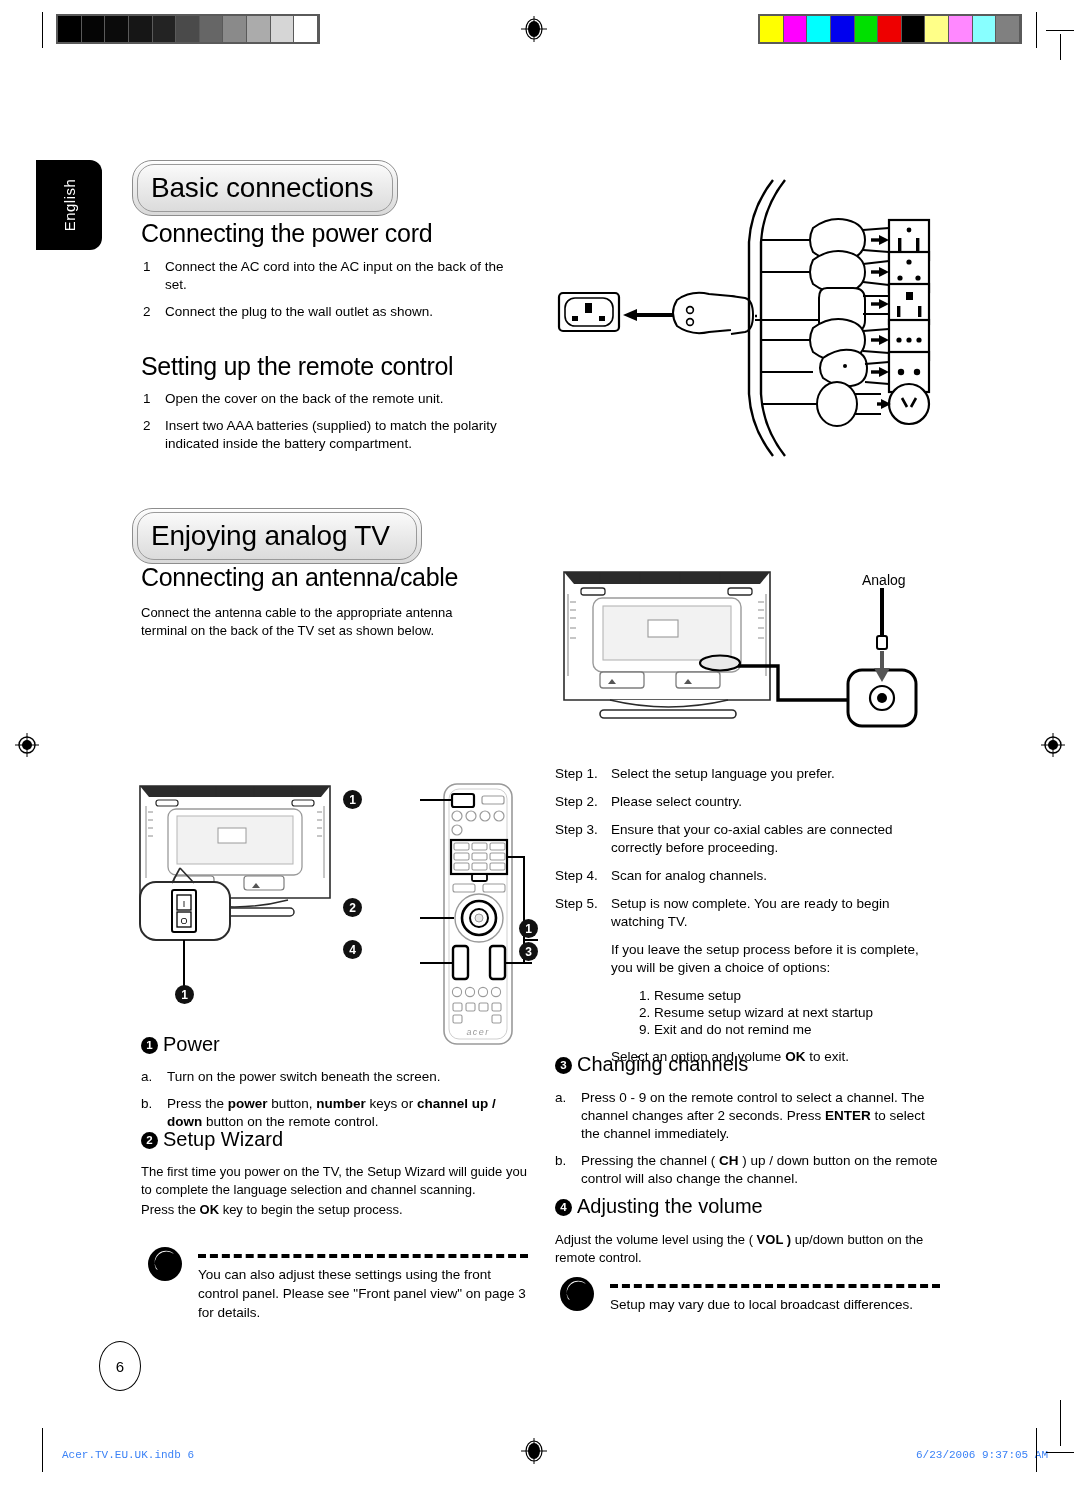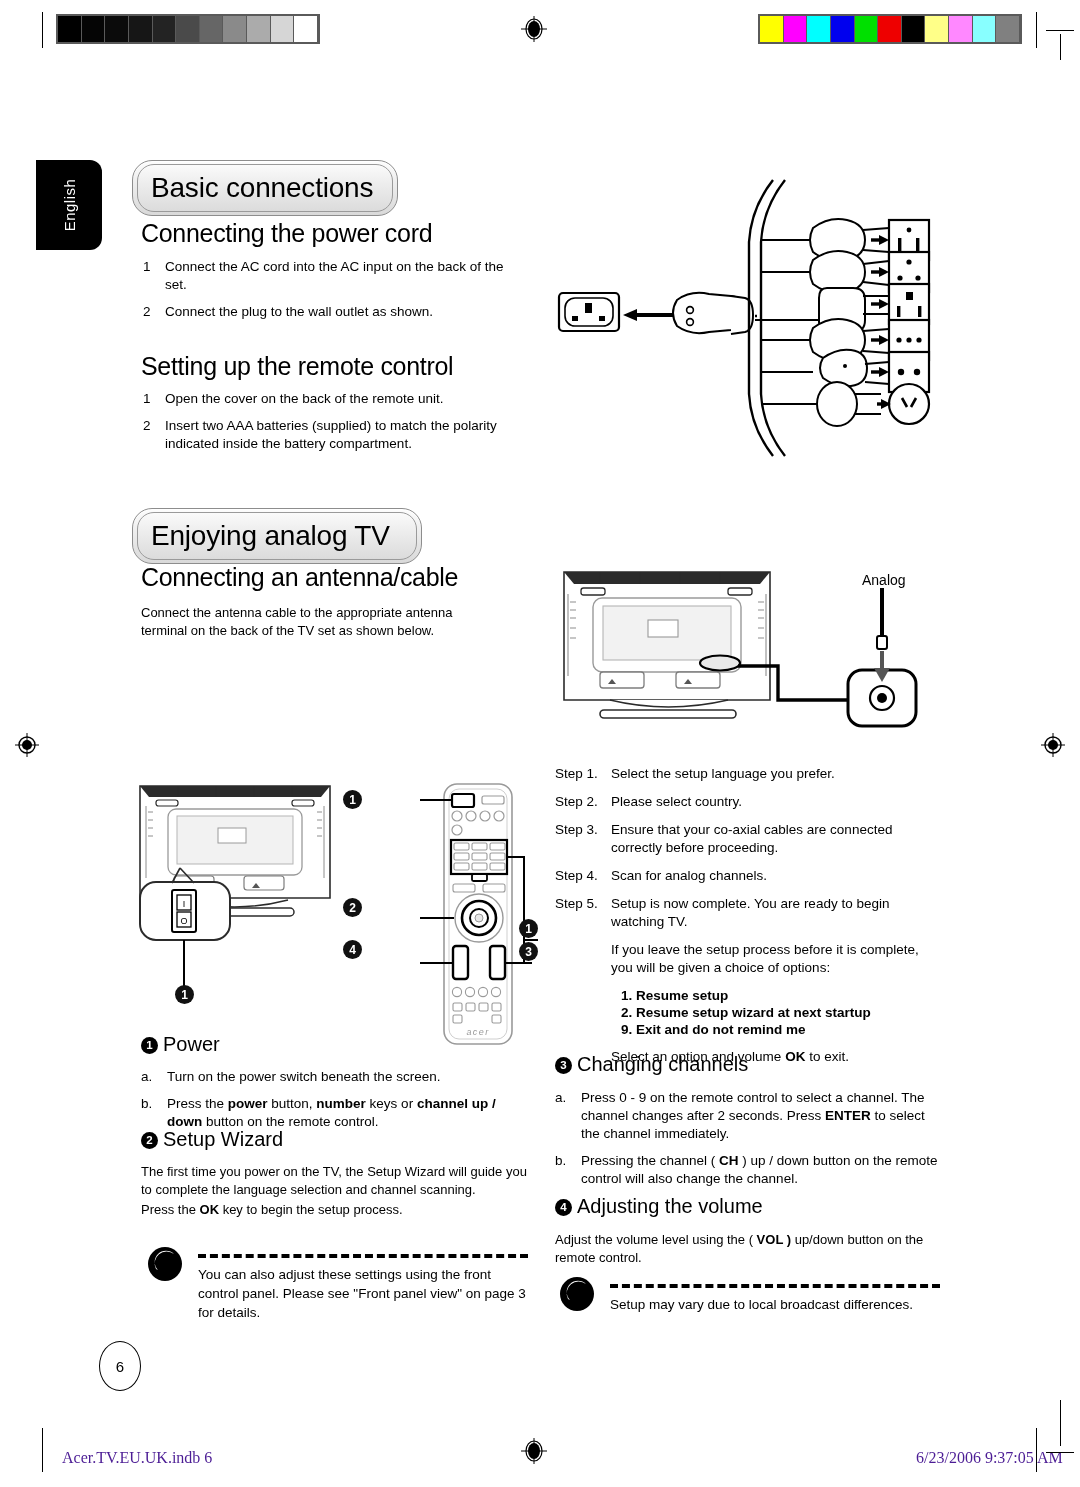--- a/index.html
+++ b/index.html
@@ -45,21 +45,21 @@
   .num-list{position:absolute;font-size:13.5px;line-height:18px;}
   .num-list .row{display:flex;margin-bottom:9px;}
   .num-list .row .n{width:22px;flex:none;}
   .num-list .row .t{flex:1;}
 
   .steps{position:absolute;font-size:13.5px;line-height:18px;}
   .steps .row{display:flex;margin-bottom:10px;}
   .steps .row .k{width:56px;flex:none;}
   .steps .row .v{flex:1;}
   .steps .indented{margin-left:56px;margin-bottom:10px;}
-  .steps .opts{margin-left:66px;margin-bottom:10px;line-height:17px;font-weight:bold;}
+  .steps .opts{margin-left:84px;margin-bottom:10px;line-height:17px;}
 
   .ab-list{position:absolute;font-size:13.5px;line-height:18px;}
   .ab-list .row{display:flex;margin-bottom:9px;}
   .ab-list .row .k{width:26px;flex:none;}
   .ab-list .row .v{flex:1;}
 
   h3.sub{position:absolute;margin:0;font-size:20px;font-weight:400;display:flex;align-items:center;gap:5px;}
   .bullnum{display:inline-flex;align-items:center;justify-content:center;
            width:17px;height:17px;border-radius:50%;background:#000;color:#fff;
            font-size:11.5px;line-height:1;font-weight:700;flex:none;position:relative;top:1px;}
@@ -70,21 +70,21 @@
   
   .note{position:absolute;}
   .note .dash{position:absolute;left:52px;top:9px;height:0;border-top:4px dashed #000;}
   .note .ntxt{position:absolute;left:52px;top:20px;font-size:13.5px;line-height:19px;}
   .acer-ico{position:absolute;left:0;top:0;width:38px;height:38px;}
 
   
   .pagenum{position:absolute;width:40px;height:48px;border:1.6px solid #000;border-radius:50%;
            display:flex;align-items:center;justify-content:center;font-size:15px;}
 
-  .footer{position:absolute;font-family:Liberation Serif, serif;font-size:16px;color:#4c1d95;}
+  .footer{position:absolute;font-family:Liberation Mono, monospace;font-size:11px;color:#3b82f6;}
 
   svg{display:block;}
 </style>
 </head>
 <body>
 
 <div id="page">
 
   <div class="vrule" style="left:42px;top:12px;height:36px;"></div>
   <div class="calbar gray-bar" id="grayBar">

